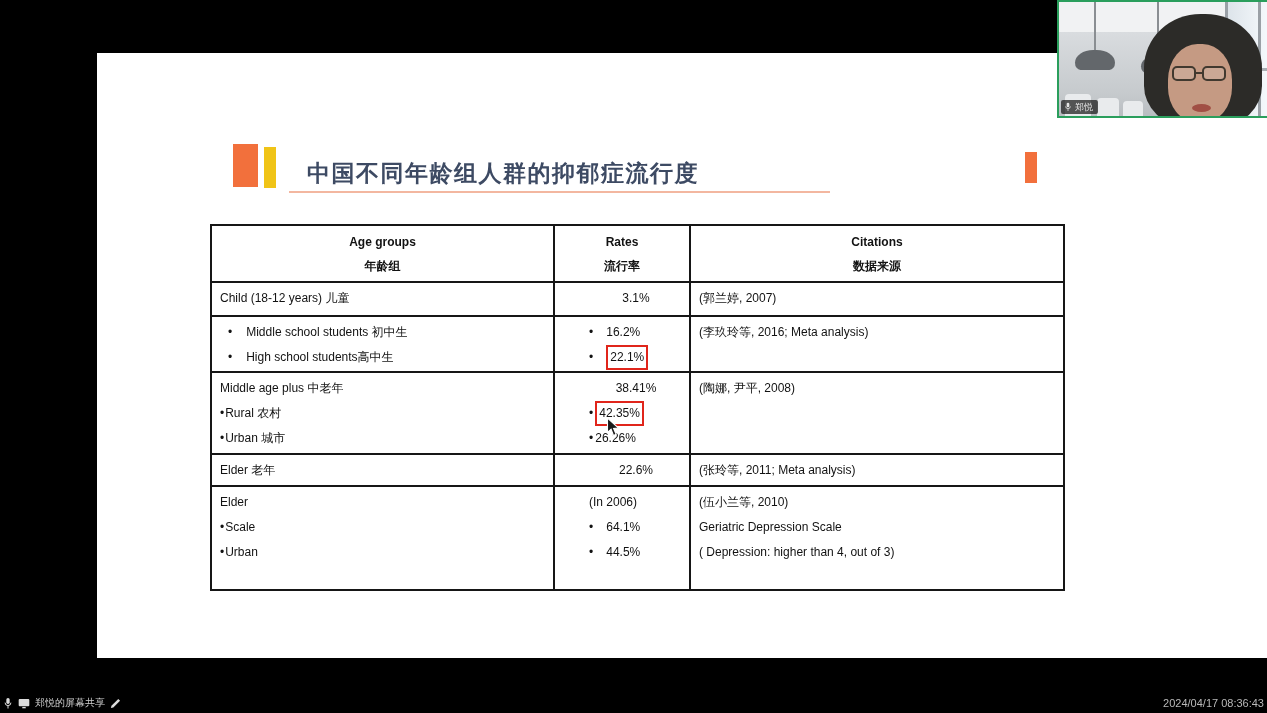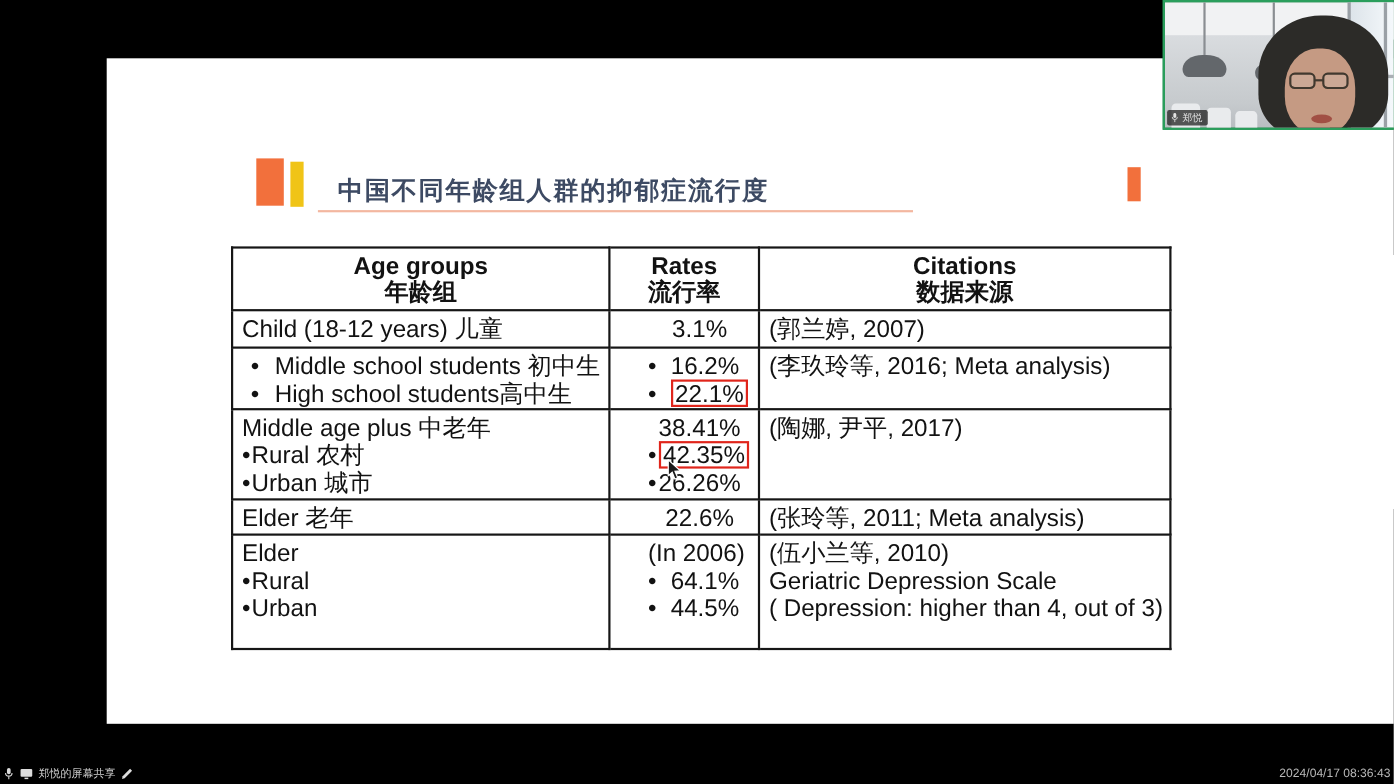--- a/index.html
+++ b/index.html
@@ -23,21 +23,21 @@
   .slide-title {
     position:absolute; left:210px; top:105px;
     font-size:23px; font-weight:600; letter-spacing:1.5px; color:#3d4a63;
   }
   .title-underline { position:absolute; left:192px; top:138px; width:541px; height:2px; background:#f3b7a0; }
 
   
   table.data {
     position:absolute; left:113px; top:171px; width:853px;
     border-collapse:collapse; table-layout:fixed;
-    font-size:22px; color:#121212;
+    font-size:12px; color:#121212;
   }
   table.data col.c1 { width:343px; }
   table.data col.c2 { width:136px; }
   table.data col.c3 { width:374px; }
   table.data td, table.data th { border:2px solid #161616; vertical-align:top; padding:3px 0 0 0; }
   table.data th { vertical-align:middle; font-weight:bold; text-align:center; line-height:24px; padding:0; }
   tr.hdr   { height:57px; }
   tr.r1    { height:34px; }
   tr.r2    { height:56px; }
   tr.r3    { height:82px; }
@@ -198,42 +198,42 @@
           <div class="line rates-line">
                 <span class="b tight">•</span>
                 <span class="redbox"><span>42.35%</span></span>
               </div>
           <div class="line rates-line">
                 <span class="b tight">•</span>
                 <span>26.26%</span>
               </div>
         </td>
         <td>
-              <div class="line cit-line">(陶娜, 尹平, 2017)</div>
+              <div class="line cit-line">(陶娜, 尹平, 2008)</div>
             </td>
       </tr>
 
       <tr class="r4">
         <td>
               <div class="line age-line">Elder 老年</div>
             </td>
         <td>
               <div class="line rates-line center">22.6%</div>
             </td>
         <td>
               <div class="line cit-line">(张玲等, 2011; Meta analysis)</div>
             </td>
       </tr>
 
       <tr class="r5">
         <td>
           <div class="line age-line">Elder</div>
           <div class="line age-line">
                 <span class="b tight">•</span>
-                <span>Rural</span>
+                <span>Scale</span>
               </div>
           <div class="line age-line">
                 <span class="b tight">•</span>
                 <span>Urban</span>
               </div>
         </td>
         <td>
           <div class="line rates-line">(In 2006)</div>
           <div class="line rates-line">
                 <span class="b">•</span>

